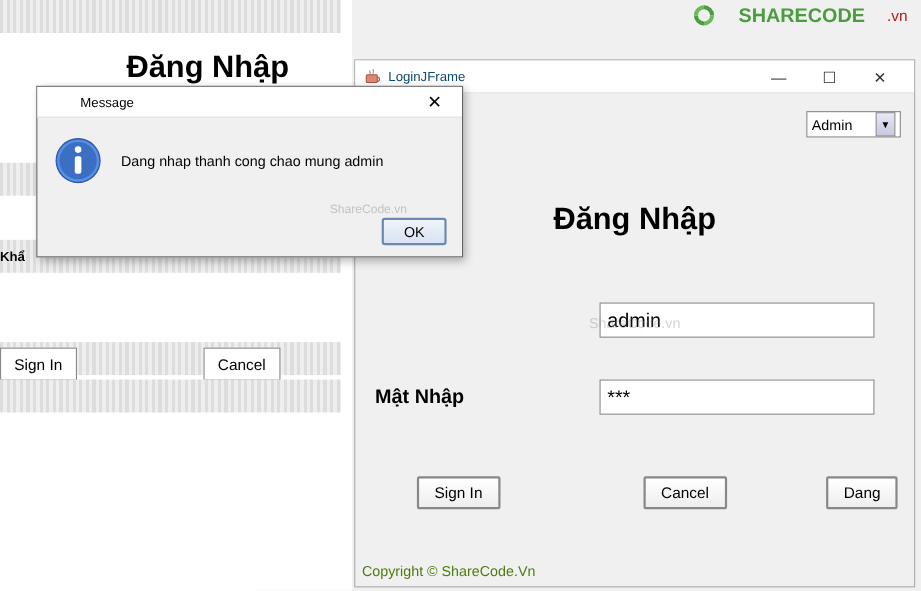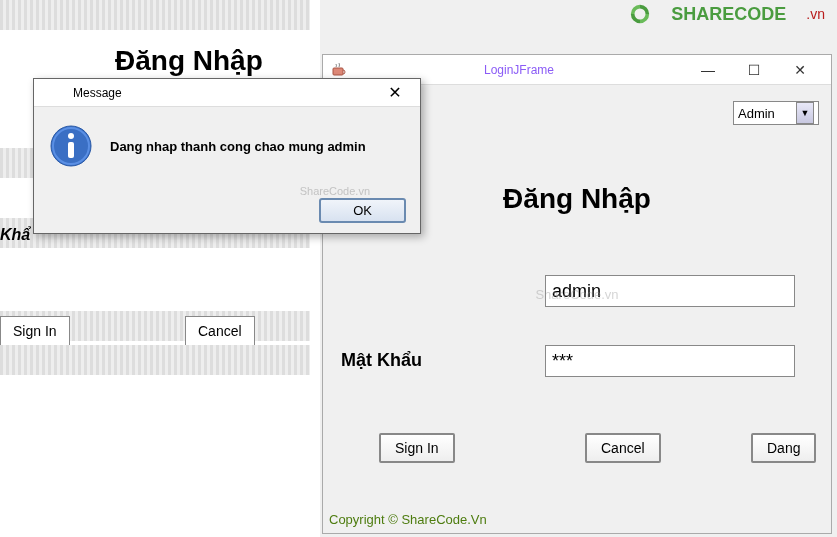--- a/index.html
+++ b/index.html
@@ -45,23 +45,22 @@
       left: 0;
       top: 156px;
       font-size: 18px;
       font-weight: bold;
       margin-left: 41px;
     }
     .bg-label2 {
       position: absolute;
       left: 0;
       top: 226px;
-      font-size: 16px;
-      font-weight: bold;
-      font-style: italic;
+      font-size: 12px;
+      font-weight: bold;
     }
     .bg-btn {
       position: absolute;
       border: 1px solid #888;
       background: #fff;
       padding: 6px 12px;
       font-size: 14px;
     }
     
     
@@ -104,23 +103,22 @@
       padding: 0 8px;
       border-bottom: 1px solid #ddd;
     }
     .titlebar-icon {
       width: 16px;
       height: 16px;
       margin-right: 6px;
     }
     .titlebar-title {
       font-size: 12px;
-      color: #8b5cf6;
+      color: #0c4a6e;
       flex: 1;
-      text-align: center;
     }
     .titlebar-btn {
       width: 46px;
       height: 30px;
       display: flex;
       align-items: center;
       justify-content: center;
       font-size: 14px;
       color: #333;
     }
@@ -236,29 +234,28 @@
       align-items: center;
       padding: 18px 16px;
     }
     .msg-icon {
       width: 42px;
       height: 42px;
       margin-right: 18px;
     }
     .msg-text {
       font-size: 13px;
-      font-weight: bold;
     }
     .msg-ok {
       position: absolute;
       right: 14px;
       bottom: 10px;
       border: 2px solid #6a8ab0;
       background: linear-gradient(#f0f4fa, #d8e2f0);
-      padding: 3px 32px;
+      padding: 3px 18px;
       font-size: 13px;
       border-radius: 3px;
     }
     .msg-watermark {
       position: absolute;
       right: 50px;
       bottom: 36px;
       font-size: 11px;
       color: rgba(150,150,150,0.5);
     }
@@ -306,21 +303,21 @@
 
   <div class="role-select">
     <span>Admin</span>
     <div class="role-select-arrow">▼</div>
   </div>
 
   <div class="login-title">Đăng Nhập</div>
 
   <input class="form-input" style="left: 222px; top: 220px;" value="admin">
 
-  <div class="form-label" style="left:18px; top:295px">Mật Khẩu</div>
+  <div class="form-label" style="left:18px; top:295px">Mật Nhập</div>
   <input class="form-input" style="left: 222px; top: 290px;" value="***">
 
   <button class="frame-btn" style="left:56px; top:378px">Sign In</button>
   <button class="frame-btn" style="left:262px; top:378px">Cancel</button>
   <button class="frame-btn" style="left:428px; top:378px">Dang</button>
 
   <div class="copyright">Copyright © ShareCode.Vn</div>
   <div class="watermark-center">ShareCode.vn</div>
 </div>
 

